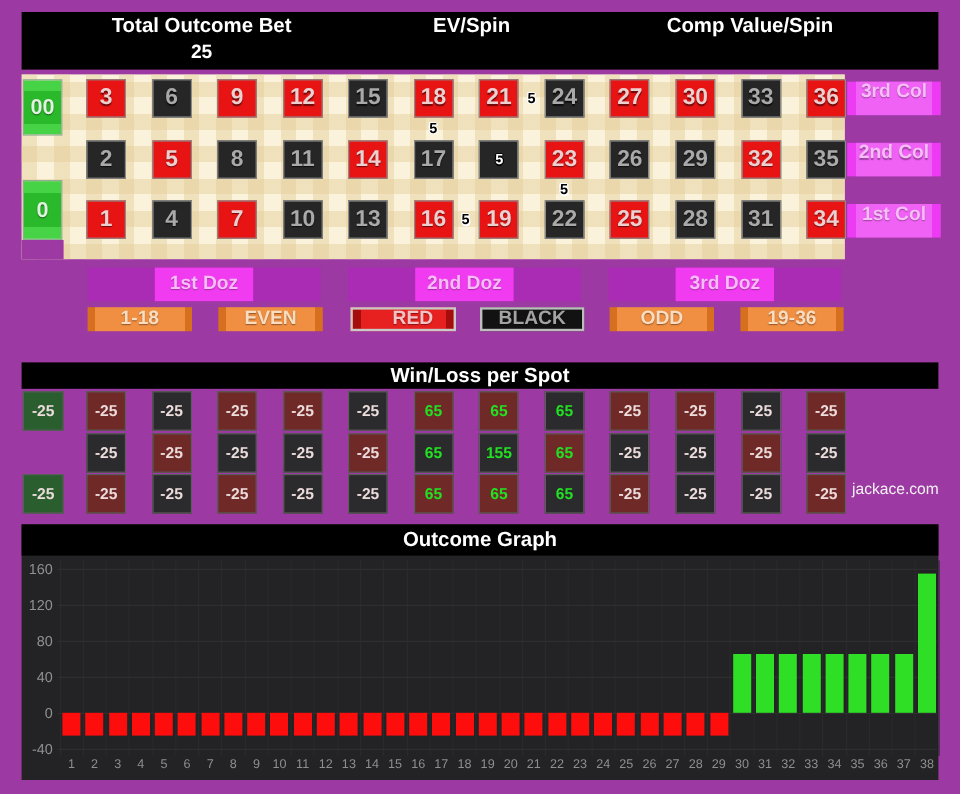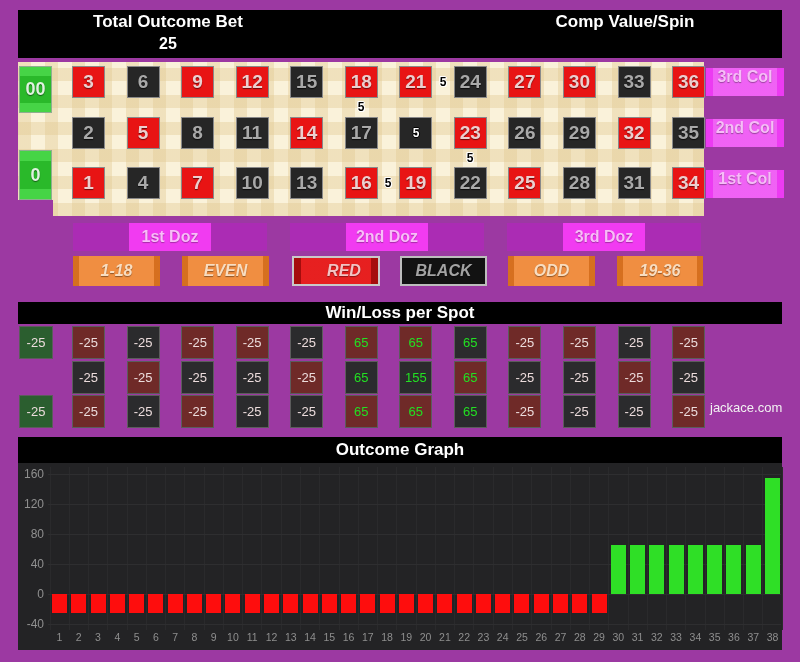--- a/index.html
+++ b/index.html
@@ -34,40 +34,40 @@
   
   .colbtn{left:706px;width:78px;height:28px;background:#ec3bf2;
     background-image:linear-gradient(90deg,rgba(255,255,255,0) 0 9%,rgba(255,255,255,.20) 9% 91%,rgba(255,255,255,0) 91%);
     display:flex;align-items:flex-start;justify-content:center;cursor:pointer;}
   .colbtn span{color:#f6bdf7;font-size:16px;font-weight:bold;text-shadow:0 1px 1px rgba(0,0,0,.35);}
   
   .doz{top:223px;width:194px;height:28px;background:#ab2cb4;display:flex;align-items:center;justify-content:center;cursor:pointer;}
   .doz .inner{background:#f13bf1;height:100%;min-width:78px;display:flex;align-items:center;justify-content:center;padding:0 2px;}
   .doz .inner span{color:#f8bdf8;font-size:16px;font-weight:bold;text-shadow:0 1px 1px rgba(0,0,0,.3);}
   
-  .out{top:256px;height:30px;display:flex;align-items:center;justify-content:center;cursor:pointer;font-style:italic;}
+  .out{top:256px;height:20px;display:flex;align-items:center;justify-content:center;cursor:pointer;}
   .out span{font-size:16px;font-weight:bold;text-shadow:0 1px 1px rgba(0,0,0,.4);}
   .out.orange{background:#ee7c22;
     background-image:linear-gradient(90deg,rgba(0,0,0,.10) 0 7%,rgba(255,255,255,.14) 7% 93%,rgba(0,0,0,.10) 93%);}
   .out.orange span{color:#f9ddc0;}
   .out.redbtn{background:#e51212;border:2px solid #c9c9c9;
     background-image:linear-gradient(90deg,rgba(0,0,0,.28) 0 8%,rgba(255,255,255,.06) 8% 92%,rgba(0,0,0,.28) 92%);}
   .out.redbtn span{color:#f2c3c3;margin-left:16px;}
   .out.blackbtn{background:#121212;border:2px solid #bdbdbd;}
   .out.blackbtn span{color:#a3a3a3;}
   
   .wlwrap{left:18px;top:302px;width:764px;height:130px;}
   .wltitle{left:0;top:0;width:764px;height:22px;background:#000;color:#fff;
     font-size:17px;font-weight:bold;text-align:center;line-height:21px;}
   .wl{position:absolute;width:33px;height:33px;border:1px solid #5c5c5c;box-sizing:border-box;
     display:flex;align-items:center;justify-content:center;}
   .wl-red{background:#6f2a28;}
   .wl-black{background:#2b2b2d;}
   .wl-green{background:#2b5e2f;width:34px;}
-  .wl span{font-size:13px;font-weight:normal;}
+  .wl span{font-size:13px;font-weight:bold;}
   .wl .loss{color:#ecdcdc;}
   .wl .win{color:#22e022;}
   .watermark{position:absolute;left:692px;top:98px;color:#f2f2f2;font-size:13px;}
   
   .graph{left:18px;top:437px;width:764px;height:213px;background:#232325;}
   .gtitle{left:0;top:0;width:764px;height:26px;background:#000;color:#fff;
     font-size:17px;font-weight:bold;text-align:center;line-height:25px;}
   .gl{position:absolute;height:1px;left:30px;width:733px;background:#2e2e30;}
   .vgl{position:absolute;width:1px;top:30px;height:163px;background:#2a2a2c;}
   .ylab{position:absolute;width:26px;text-align:right;color:#909090;font-size:12px;line-height:12px;}
@@ -76,20 +76,21 @@
 </style>
 </head>
 <body>
 
 <div class="abs hdr">
   <div class="stat" style="left:0;width:300px;">
     <div class="lbl">Total Outcome Bet</div>
     <div class="val">25</div>
   </div>
   <div class="stat" style="left:300px;width:150px;">
+    <div class="lbl">EV/Spin</div>
   </div>
   <div class="stat" style="left:450px;width:314px;">
     <div class="lbl">Comp Value/Spin</div>
   </div>
 </div>
 
 <div class="abs table">
   <div class="zero" style="top:4px;height:47px;">
     <span>00</span>
   </div>

